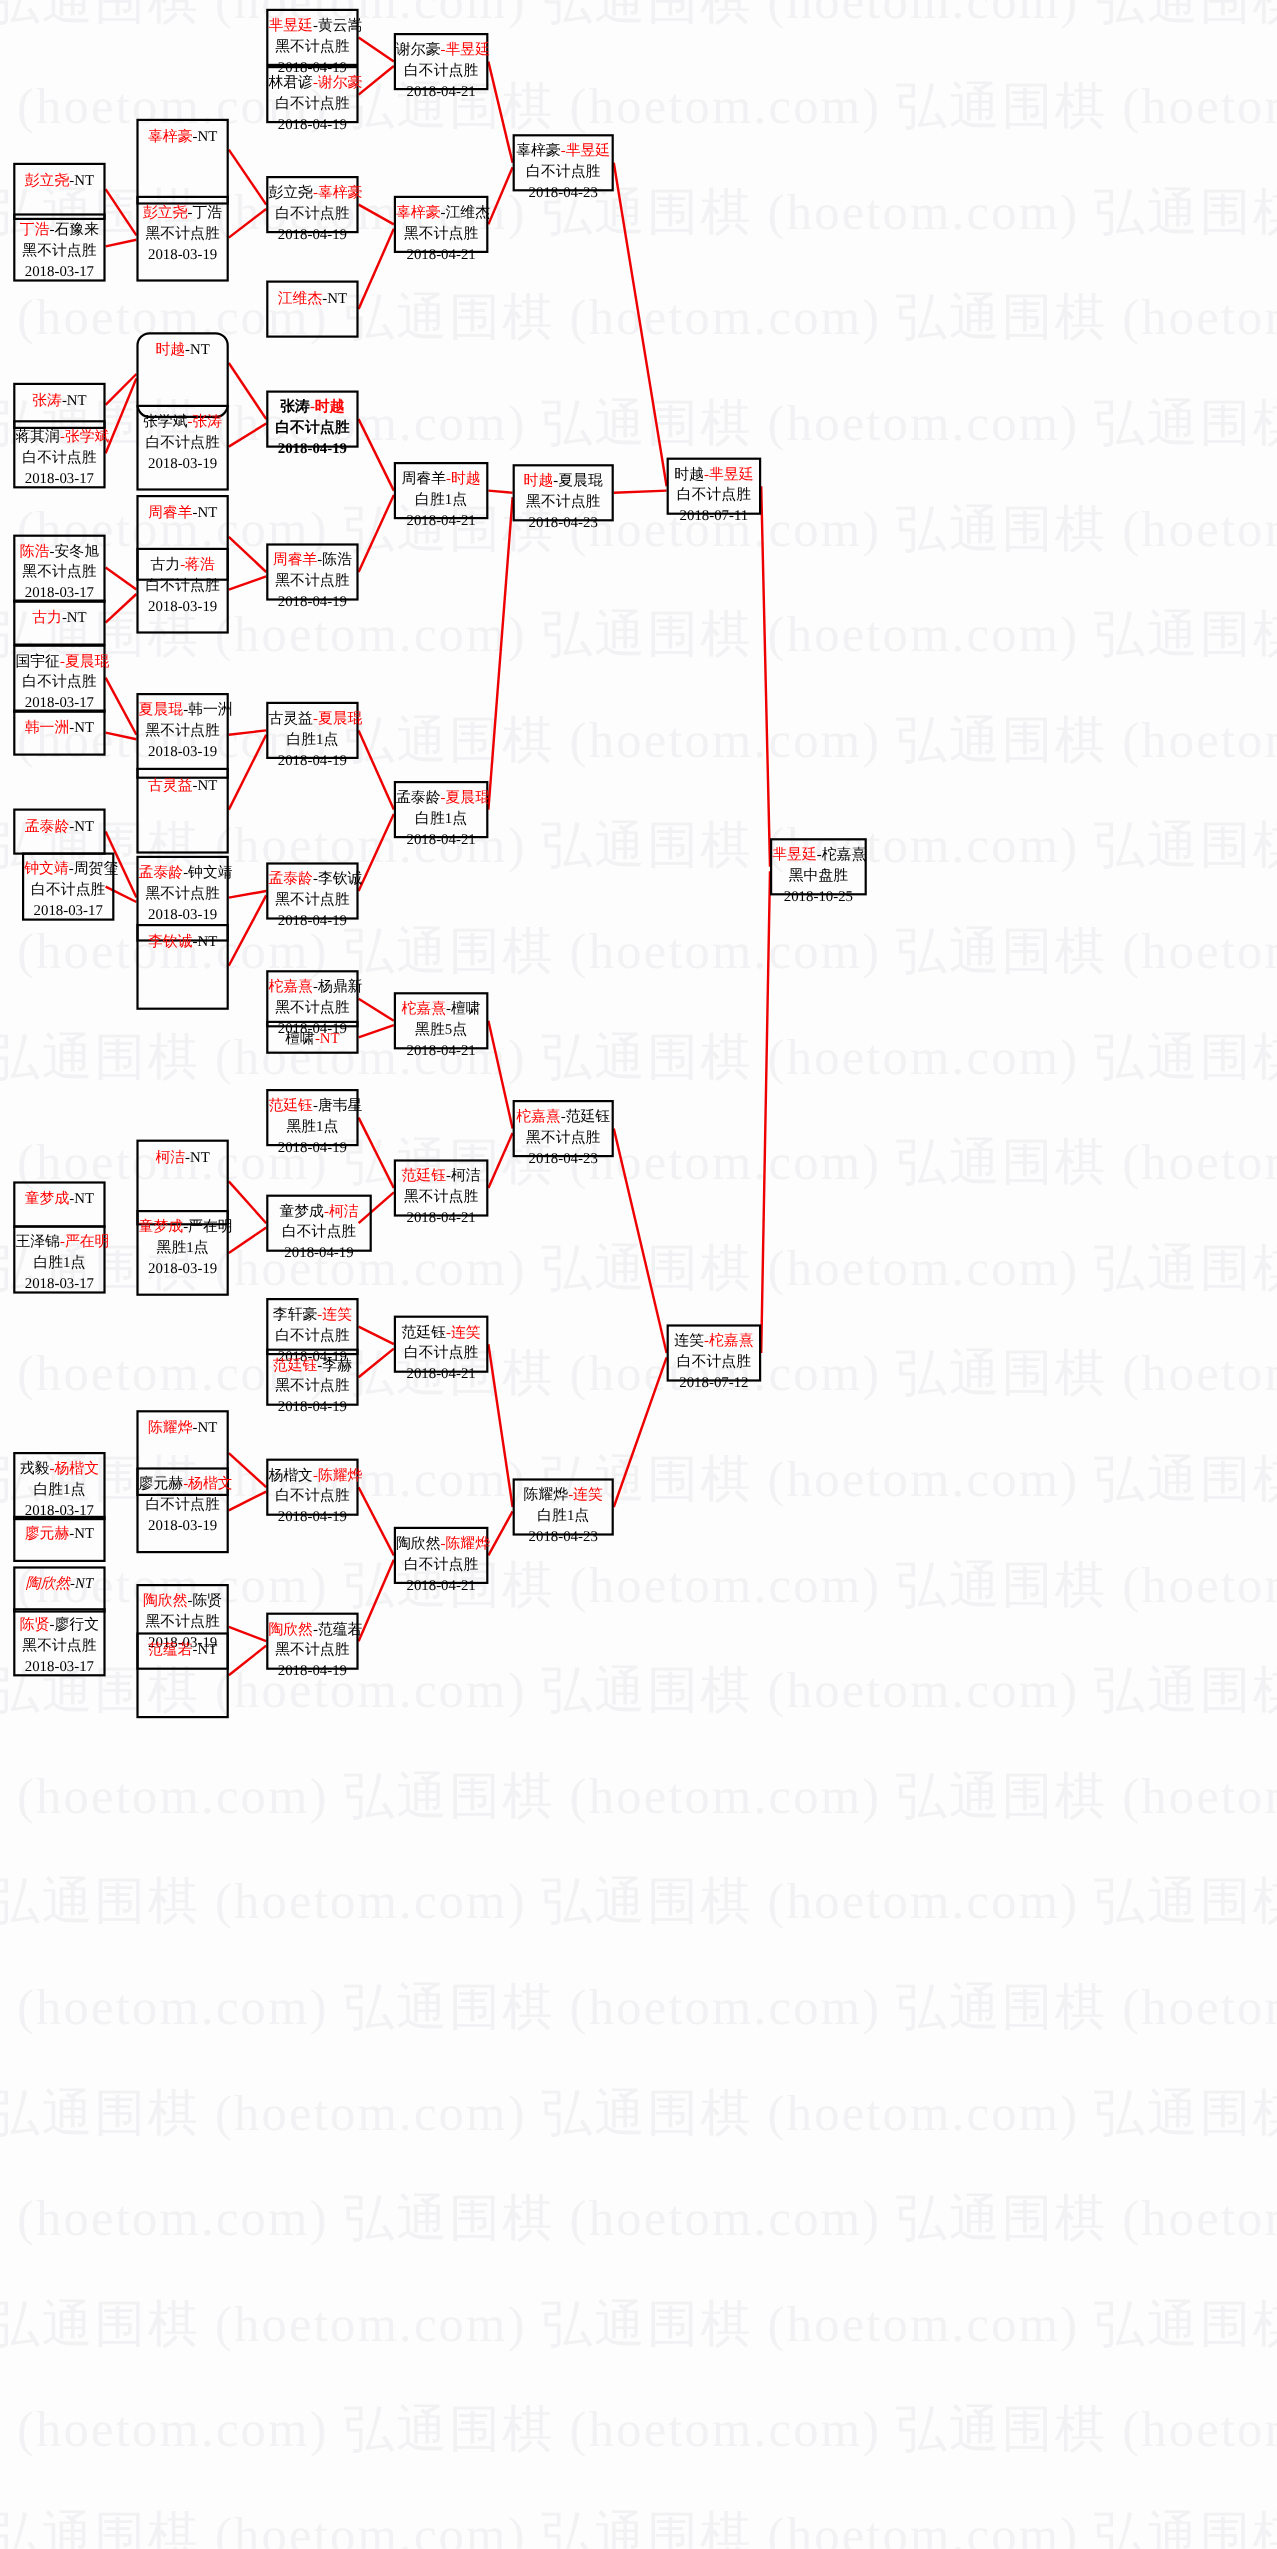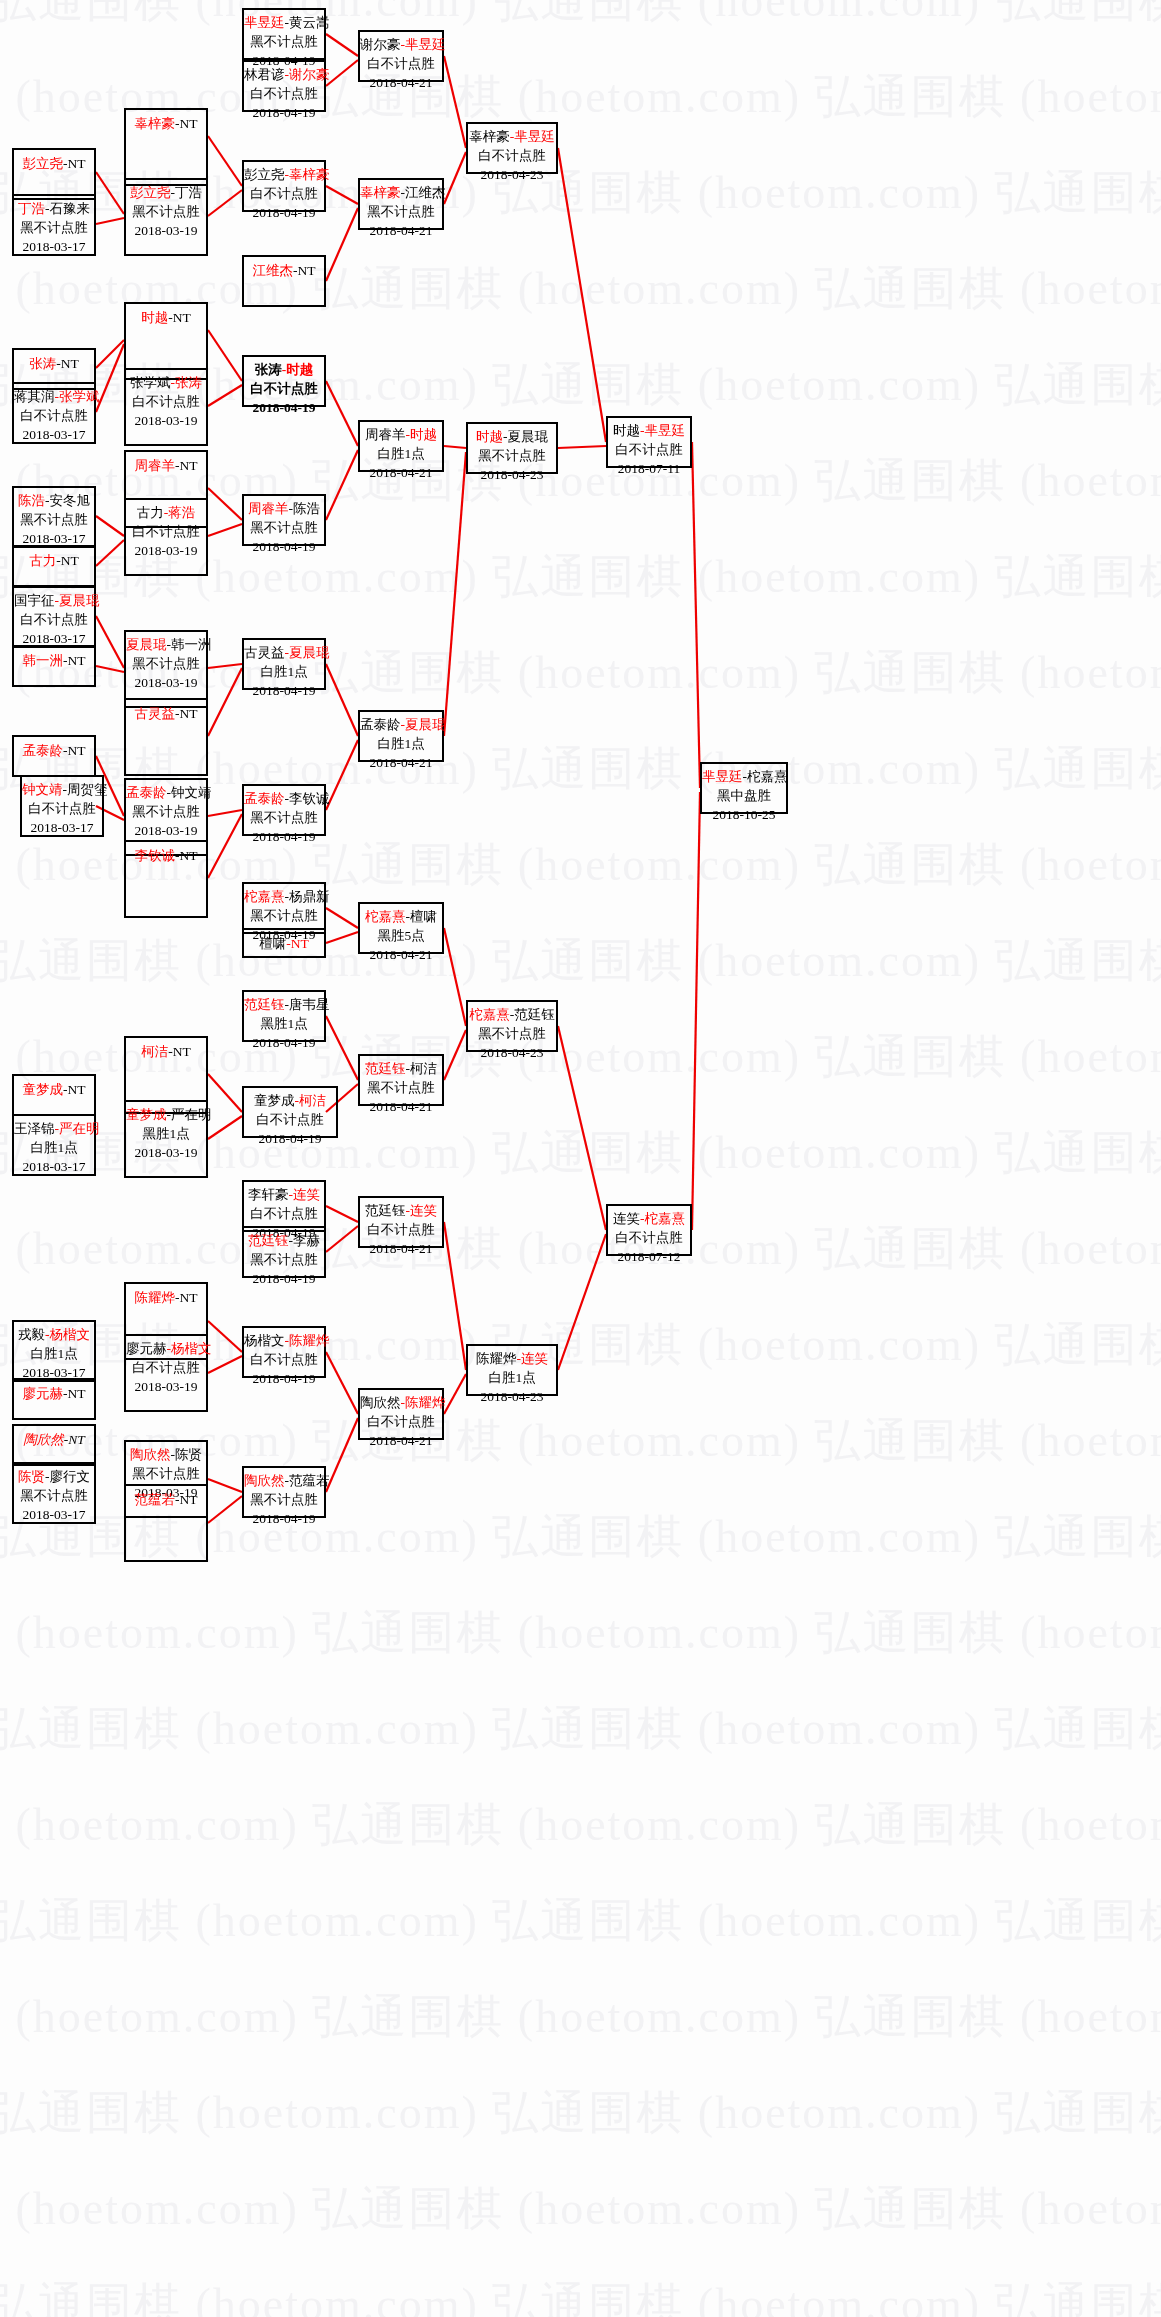--- a/index.html
+++ b/index.html
@@ -195,21 +195,21 @@
       <span class="ln date">2018-03-17</span>
     </div>
     <div class="node seed" style="left: 124px; top: 108px; width: 84px; height: 78px; border-color: rgb(0, 0, 0);">
       <span class="ln"><span class="p-win">辜梓豪</span><span class="p-lose">-NT</span></span>
     </div>
     <div class="node" style="left: 124px; top: 178px; width: 84px; height: 78px; border-color: rgb(0, 0, 0);">
       <span class="ln"><span class="p-win">彭立尧</span><span class="p-lose">-丁浩</span></span>
       <span class="ln res">黑不计点胜</span>
       <span class="ln date">2018-03-19</span>
     </div>
-    <div class="node seed" style="left: 124px; top: 302px; width: 84px; height: 78px; border-color: rgb(0, 0, 0);">
+    <div class="node seed" style="left: 124px; top: 302px; width: 84px; height: 78px; border-color: rgb(0, 0, 0); border-radius: 12px;">
       <span class="ln"><span class="p-win">时越</span><span class="p-lose">-NT</span></span>
     </div>
     <div class="node" style="left: 124px; top: 368px; width: 84px; height: 78px; border-color: rgb(0, 0, 0);">
       <span class="ln"><span class="p-lose">张学斌</span><span class="p-win">-张涛</span></span>
       <span class="ln res">白不计点胜</span>
       <span class="ln date">2018-03-19</span>
     </div>
     <div class="node seed" style="left: 124px; top: 450px; width: 84px; height: 78px; border-color: rgb(0, 0, 0);">
       <span class="ln"><span class="p-win">周睿羊</span><span class="p-lose">-NT</span></span>
     </div>

